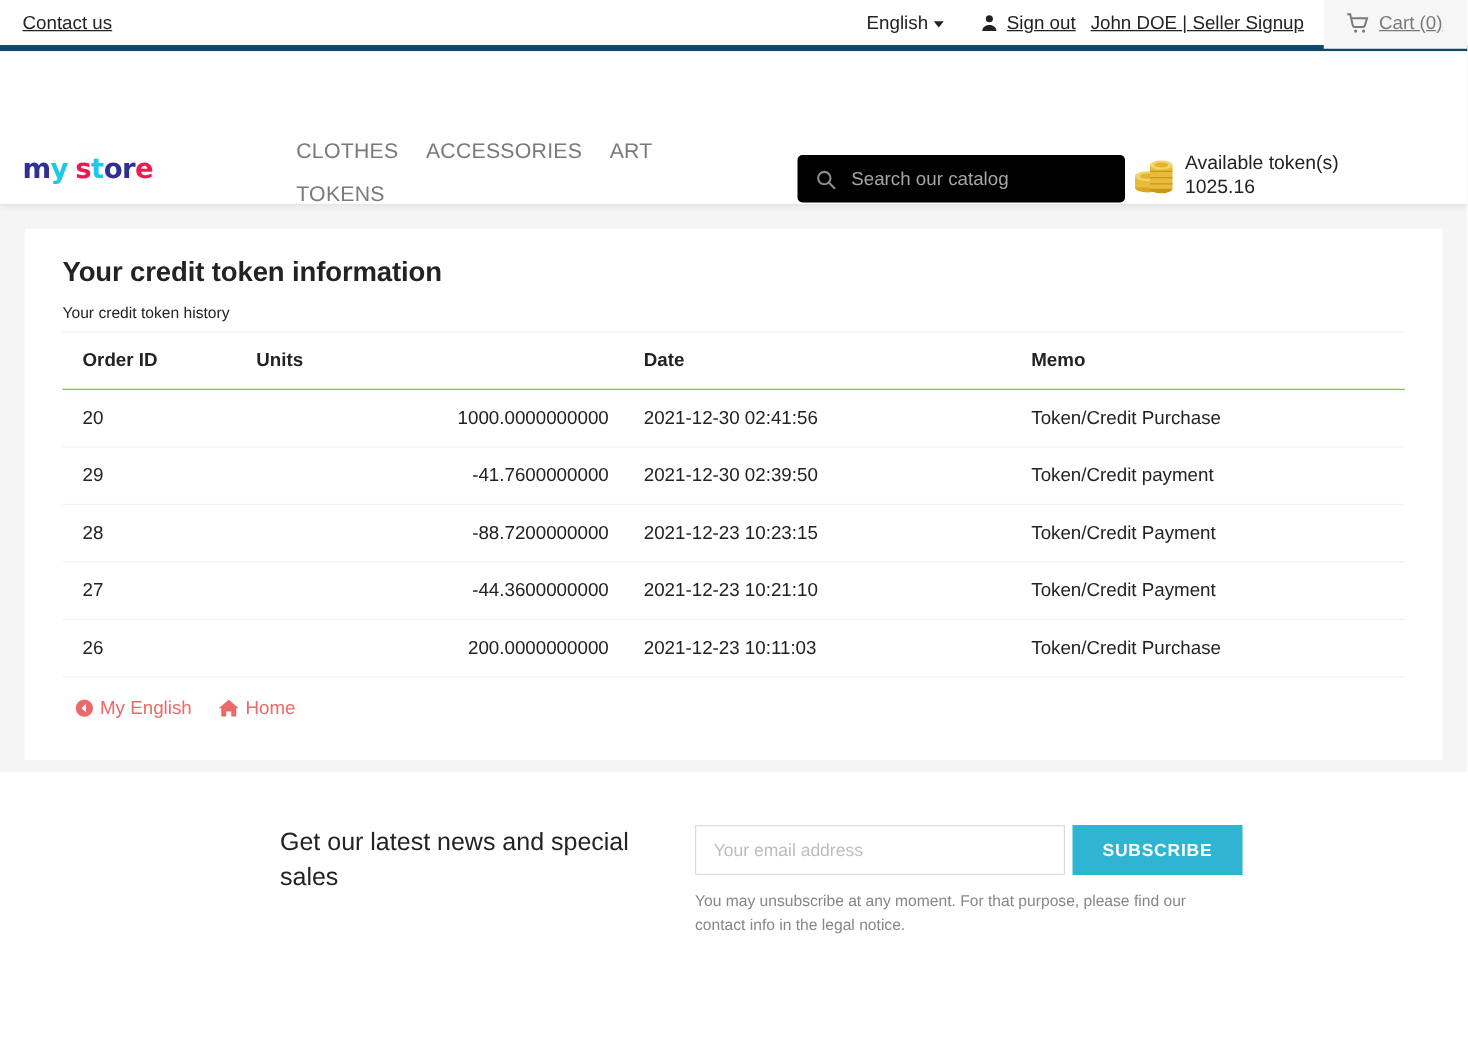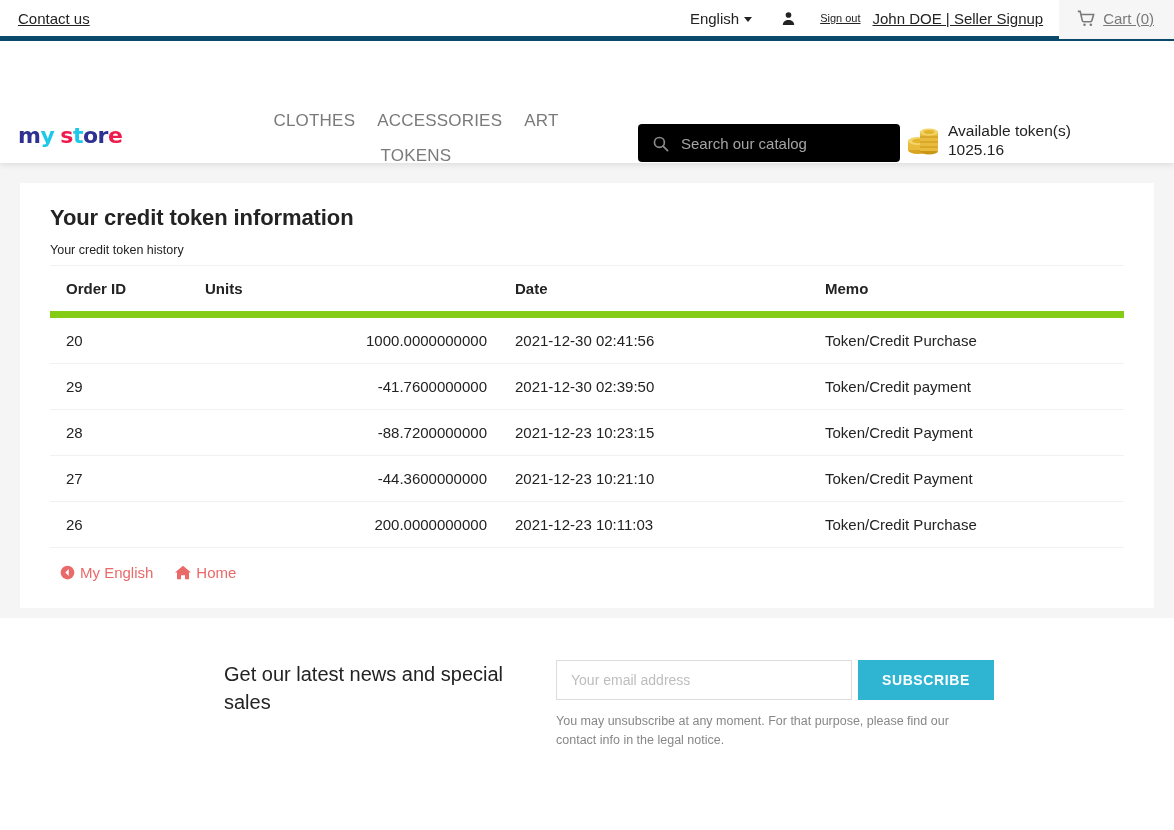--- a/index.html
+++ b/index.html
@@ -45,22 +45,22 @@
     width: 0; height: 0;
     border-left: 4.5px solid transparent;
     border-right: 4.5px solid transparent;
     border-top: 5px solid #232323;
     display: inline-block;
     margin-top: 2px;
   }
   .signout {
     display: flex;
     align-items: center;
-    gap: 23px;
-    font-size: 11px;
+    gap: 5px;
+    font-size: 15px;
     color: #232323;
     margin-right: 12px;
   }
   .user-name {
     font-size: 15px;
     color: #232323;
     margin-right: 16px;
     white-space: nowrap;
   }
   .cart-block {
@@ -93,21 +93,20 @@
     letter-spacing: -0.5px;
     line-height: 1;
   }
   .logo span { display: inline-block; }
 
   .mainmenu {
     position: absolute;
     left: 237px;
     top: 60px;
     width: 380px;
-    text-align: center;
   }
   .mainmenu a {
     display: inline-block;
     font-size: 17px;
     color: #7a7a7a;
     text-decoration: none;
     margin-right: 22px;
     line-height: 39px;
     letter-spacing: 0.2px;
   }
@@ -179,21 +178,21 @@
     border-collapse: collapse;
     margin-top: 8px;
   }
   table.history th {
     font-size: 15px;
     font-weight: bold;
     color: #232323;
     text-align: left;
     padding: 14px 0 14px 0;
     border-top: 1px solid #f1f1f1;
-    border-bottom: 7px solid #84cc16;
+    border-bottom: 1px solid #84cc16;
   }
   table.history td {
     font-size: 15px;
     color: #232323;
     padding: 14px 0;
     border-bottom: 1px solid #f1f1f1;
   }
   table.history tr td:first-child,
   table.history tr th:first-child { padding-left: 16px; }
   .col-order { width: 155px; }

